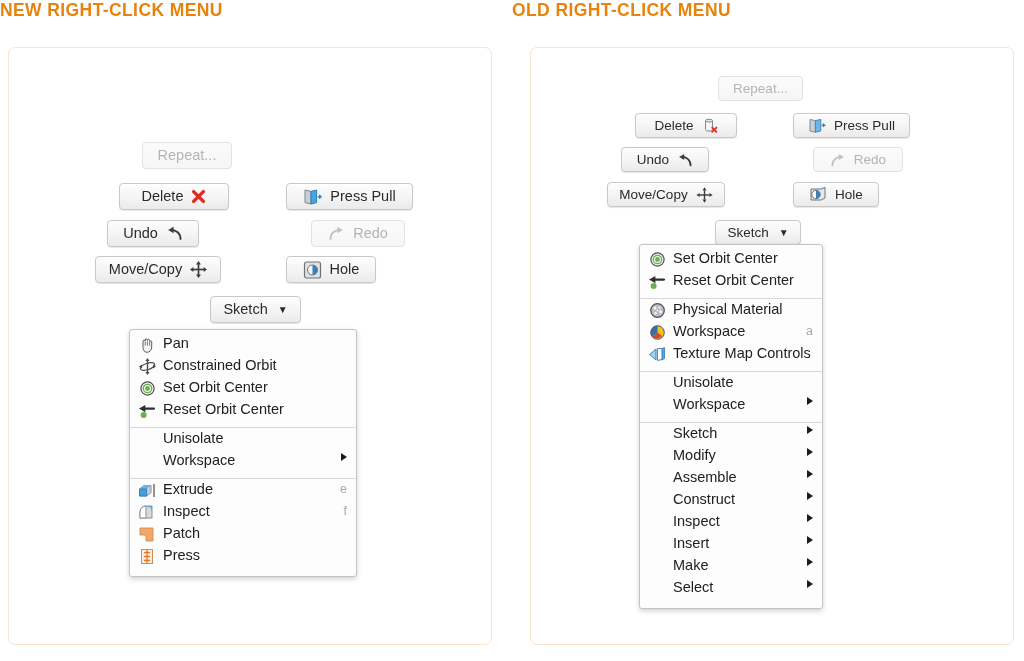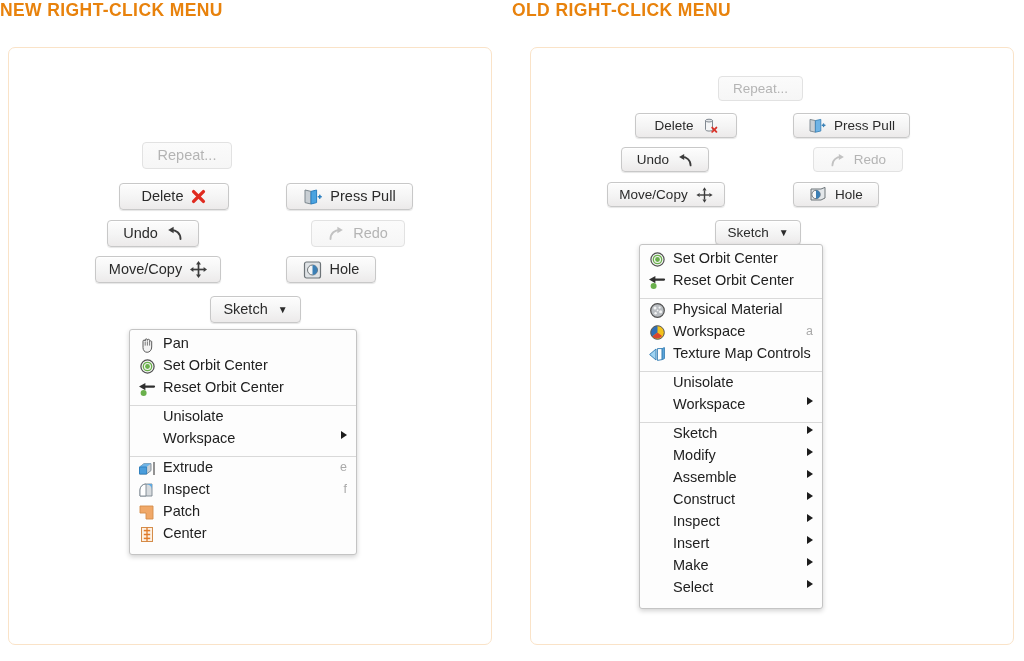--- a/index.html
+++ b/index.html
@@ -201,20 +201,39 @@
                     <line x1="6.2" y1="6" x2="6.2" y2="9.6"></line>
                     <line x1="8.4" y1="5.4" x2="8.4" y2="9.6"></line>
                     <line x1="10.6" y1="6" x2="10.6" y2="9.6"></line>
                   </g>
                 </svg>
             </span>
             <span class="txt">Pan</span>
           </div>
           <div class="mi">
             <span class="ic">
+              <svg width="19" height="17" viewBox="0 0 19 17">
+                  <ellipse cx="9.5" cy="8.5" rx="7.5" ry="3.2" fill="none" stroke="#4a4a4a" stroke-width="1.2" transform="rotate(-18 9.5 8.5)"></ellipse>
+                  <g stroke="#4a4a4a" stroke-width="1.4">
+                    <line x1="9.5" y1="2" x2="9.5" y2="15"></line>
+                  </g>
+                  <g fill="#4a4a4a">
+                    <path d="M9.5 0 L11.6 3 L7.4 3 Z"></path>
+                    <path d="M9.5 17 L11.6 14 L7.4 14 Z"></path>
+                  </g>
+                  <g fill="#4a4a4a">
+                    <path d="M1 8.5 L4 6.6 L4 10.4 Z"></path>
+                    <path d="M18 8.5 L15 6.6 L15 10.4 Z"></path>
+                  </g>
+                </svg>
+            </span>
+            <span class="txt">Constrained Orbit</span>
+          </div>
+          <div class="mi">
+            <span class="ic">
               <svg width="17" height="17" viewBox="0 0 17 17">
                   <circle cx="8.5" cy="8.5" r="6.6" fill="#f4f4f4" stroke="#4f4f4f" stroke-width="1.2"></circle>
                   <circle cx="8.5" cy="8.5" r="4.2" fill="none" stroke="#6ab04c" stroke-width="1.3"></circle>
                   <circle cx="8.5" cy="8.5" r="2.4" fill="#6ab04c"></circle>
                 </svg>
             </span>
             <span class="txt">Set Orbit Center</span>
           </div>
           <div class="mi">
             <span class="ic">
@@ -279,21 +298,21 @@
               <svg width="18" height="17" viewBox="0 0 18 17">
                   <rect x="3.5" y="1.5" width="11" height="14" fill="#fdf0e2" stroke="#d48c4a" stroke-width="1"></rect>
                   <g stroke="#e07b2a" stroke-width="1.5">
                     <line x1="5.8" y1="4.6" x2="12.2" y2="4.6"></line>
                     <line x1="5.8" y1="8.5" x2="12.2" y2="8.5"></line>
                     <line x1="5.8" y1="12.4" x2="12.2" y2="12.4"></line>
                   </g>
                   <line x1="9" y1="1.5" x2="9" y2="15.5" stroke="#e07b2a" stroke-width="1.3"></line>
                 </svg>
             </span>
-            <span class="txt">Center</span>
+            <span class="txt">Press</span>
           </div>
         </div>
       </div>
 
     </div>
   </div>
 
   <div class="col right">
     <div class="col-title">OLD RIGHT-CLICK MENU</div>
     <div class="panel">

